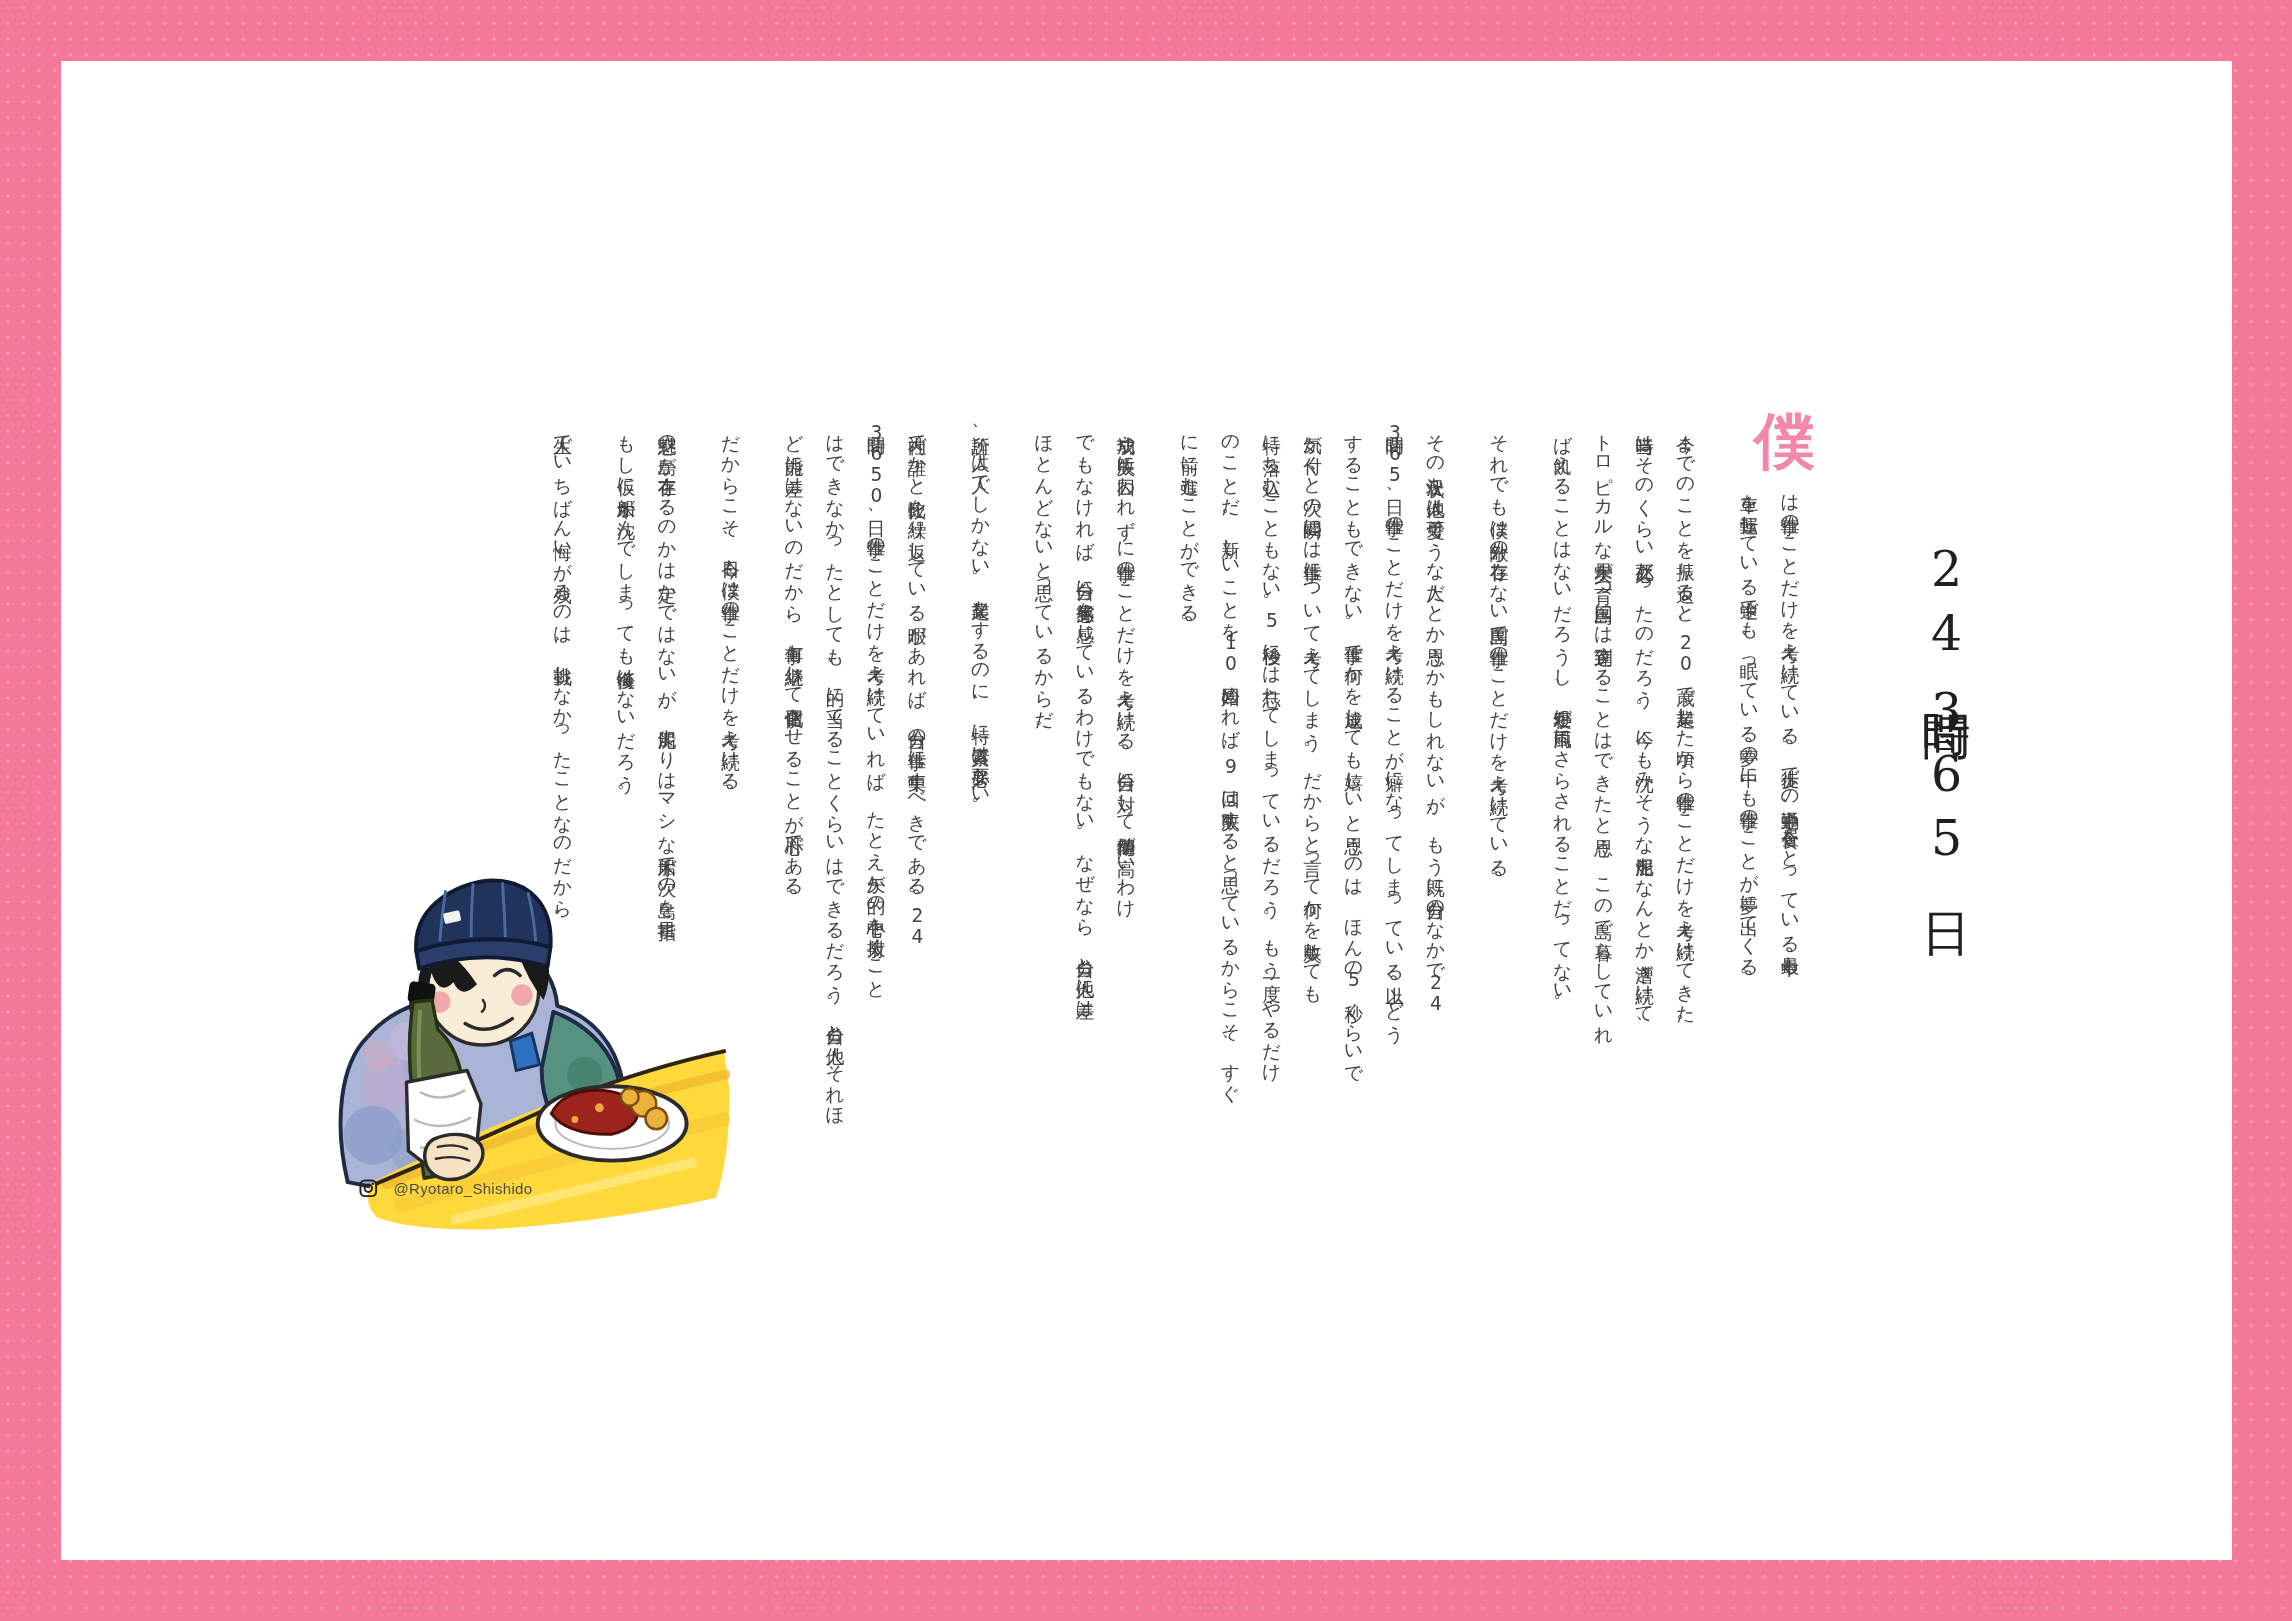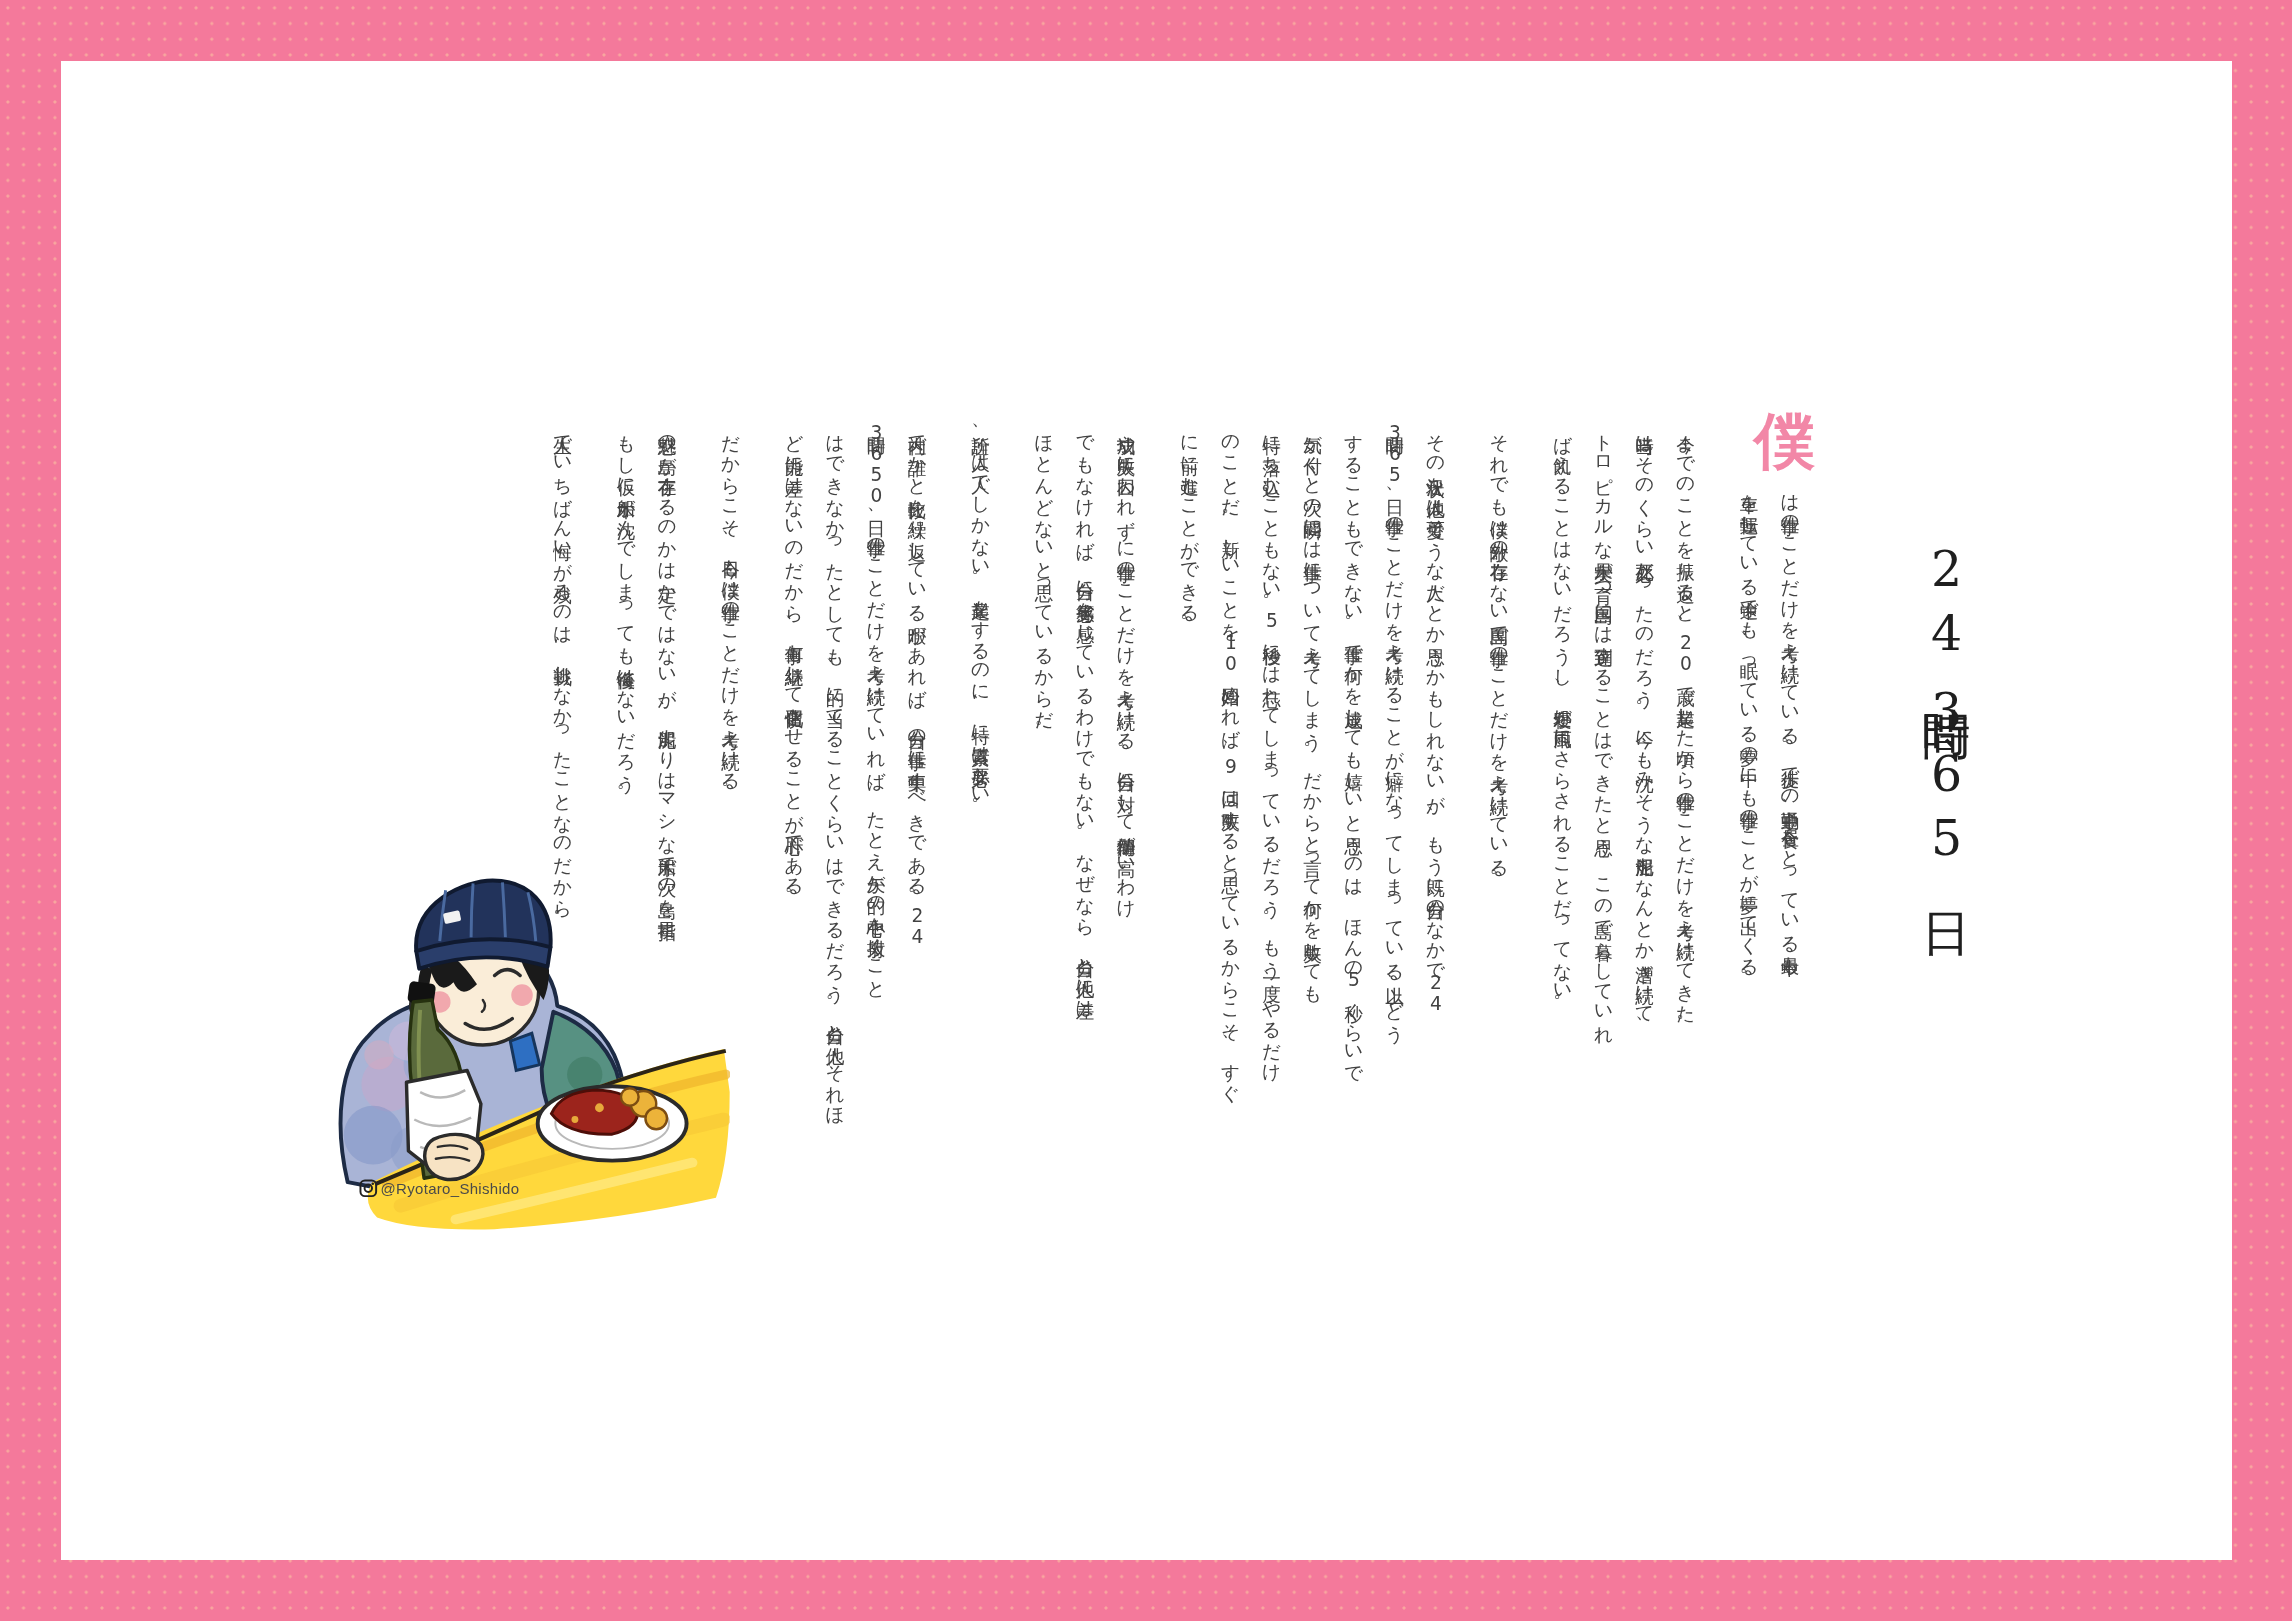--- a/index.html
+++ b/index.html
@@ -40,21 +40,21 @@
   }
   .para{margin:0;padding:0;}
   .para + .para{margin-block-start:22.5px;}
   .para-first{padding-inline-start:59px;}
   .vline{display:block;line-height:41px;}
   
   .illu{position:absolute;left:257px;top:796px;}
   
   .credit{
     position:absolute;left:298px;top:1118px;
-    display:flex;align-items:center;gap:3px;
+    display:flex;align-items:center;gap:16px;
     font-family:"Liberation Sans","DejaVu Sans",sans-serif;
     font-size:15px;color:#4a4a4a;letter-spacing:0.3px;
   }
   .credit svg{display:block;}
 </style>
 </head>
 <body>
 
 <div class="page">
   <div class="content">

